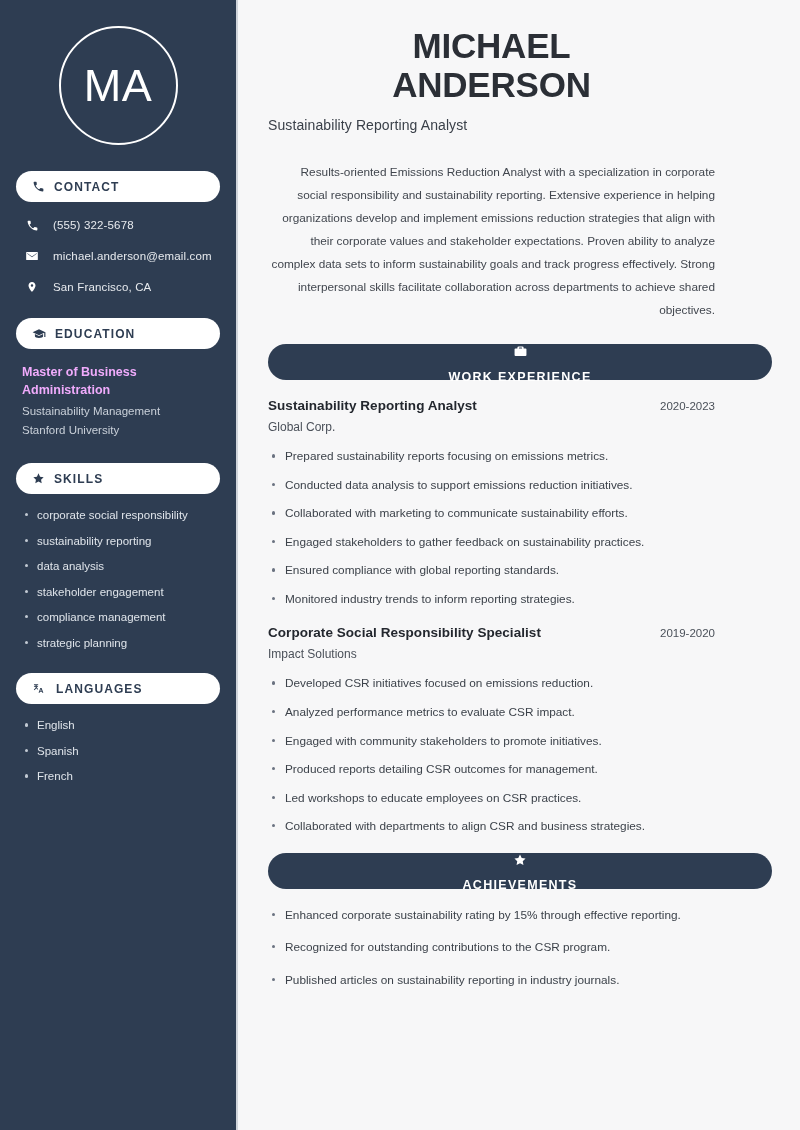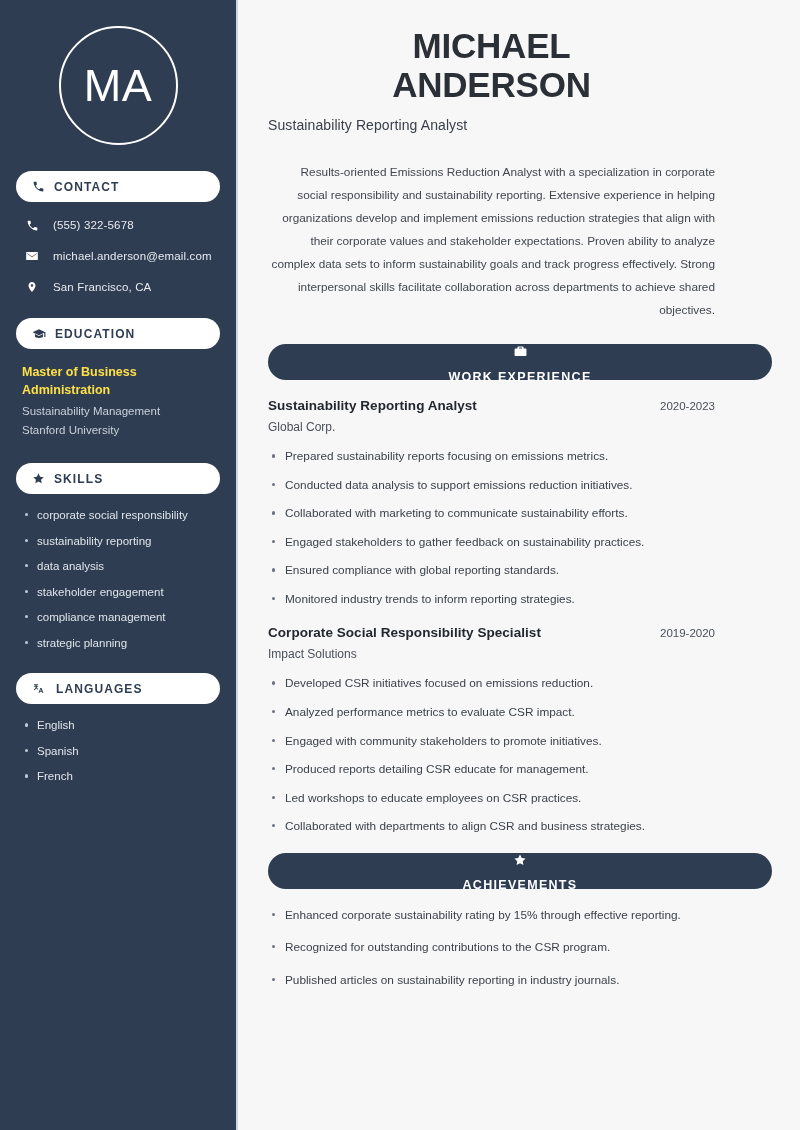--- a/index.html
+++ b/index.html
@@ -96,21 +96,21 @@
   .contact-row .ctext {
     font-size: 11.5px;
     color: #e7eaee;
     letter-spacing: 0.15px;
   }
 
   .edu-block { padding: 0 6px; margin-bottom: 24px; }
   .edu-degree {
     font-size: 12.5px;
     font-weight: bold;
-    color: #fde047;
+    color: #f0abfc;
     line-height: 1.45;
     margin-bottom: 3px;
   }
   .edu-field, .edu-school {
     font-size: 11.5px;
     color: #c9d0d9;
     line-height: 1.6;
   }
 
   .bullets { padding: 0 6px; margin-bottom: 22px; list-style: none; }
@@ -378,21 +378,21 @@
     <div class="job">
       <div class="job-head">
         <span class="job-role">Corporate Social Responsibility Specialist</span>
         <span class="job-dates">2019-2020</span>
       </div>
       <div class="job-company">Impact Solutions</div>
       <ul class="mbullets">
         <li>Developed CSR initiatives focused on emissions reduction.</li>
         <li>Analyzed performance metrics to evaluate CSR impact.</li>
         <li>Engaged with community stakeholders to promote initiatives.</li>
-        <li>Produced reports detailing CSR educate for management.</li>
+        <li>Produced reports detailing CSR outcomes for management.</li>
         <li>Led workshops to educate employees on CSR practices.</li>
         <li>Collaborated with departments to align CSR and business strategies.</li>
       </ul>
     </div>
 
     <div class="bar">
       <span>
         <svg width="14" height="14" viewBox="0 0 24 24" fill="#ffffff">
           <path d="M12 2.5l2.9 6.1 6.6.9-4.8 4.6 1.2 6.6L12 17.6l-5.9 3.1 1.2-6.6L2.5 9.5l6.6-.9L12 2.5z"></path>
         </svg>

